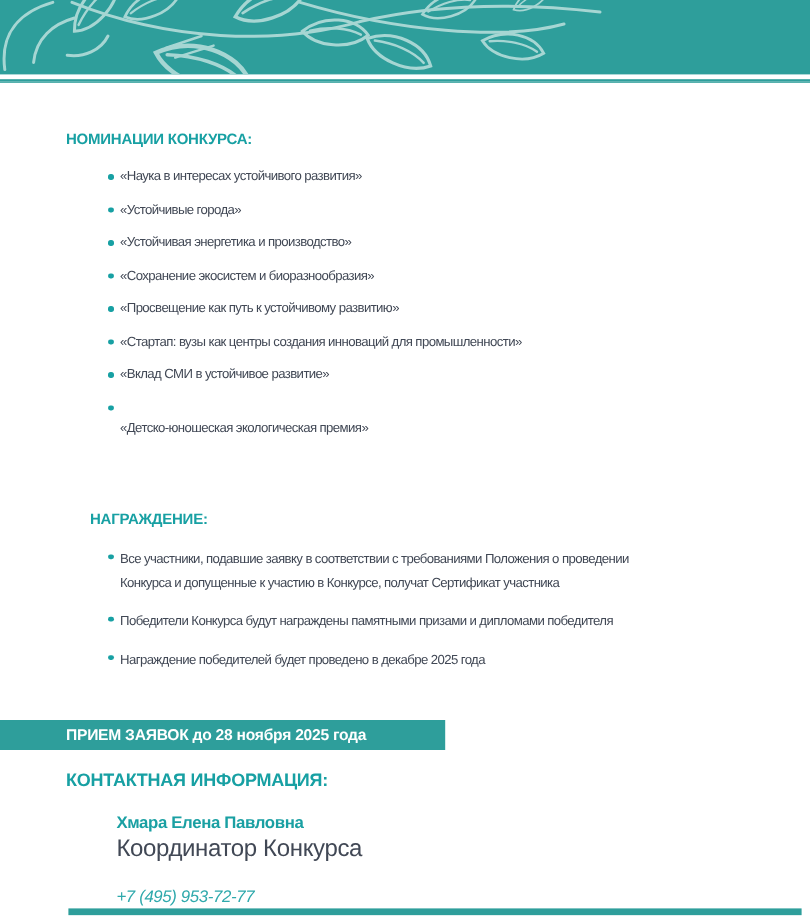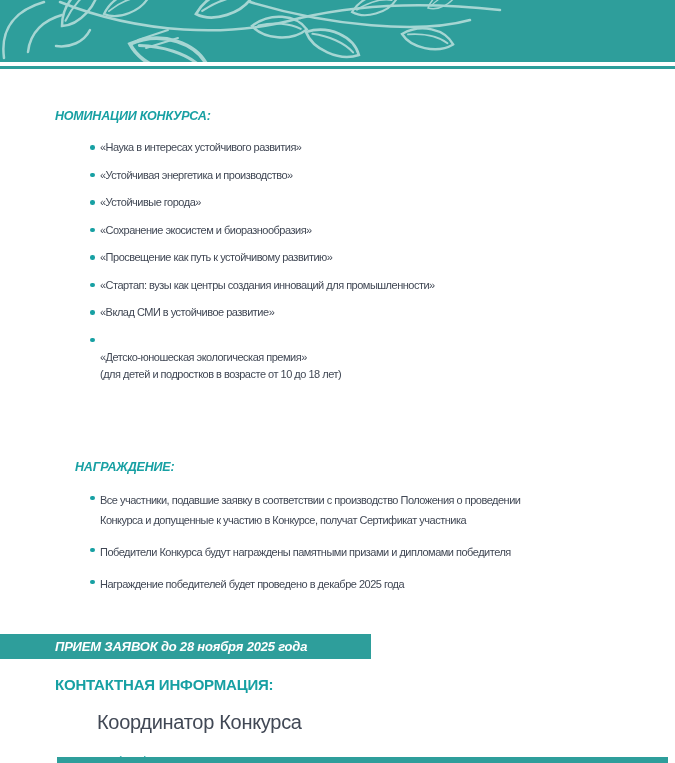--- a/index.html
+++ b/index.html
@@ -16,21 +16,20 @@
   .header-band { height:62px; width:100%; background:#2E9E9B; overflow:hidden; }
   .header-band svg { display:block; }
   .header-rule { margin-top:4px; height:1px; border-top:2px solid #2E9E9B; border-bottom:1px solid #2E9E9B; }
 
   .content { padding-left:55px; padding-right:18px; }
 
   .section-heading {
     margin-top:40px;
     font-size:12.5px; font-weight:bold; letter-spacing:-0.2px;
     color:#17A0A3;
-    font-style:italic;
   }
   .awards .section-heading { margin-top:60px;padding-left:20px; }
 
   ul.dot-list { list-style:none; margin-top:16px; }
   ul.dot-list li {
     position:relative;
     padding-left:45px;
     font-size:11px; letter-spacing:-0.5px;
     line-height:17px;
     margin-bottom:10.5px;
@@ -47,21 +46,20 @@
   .item-note { display:block; }
 
   .banner {
     margin-top:40px;
     width:371px; height:25px;
     background:#2E9E9B;
     color:#ffffff;
     font-size:13px; font-weight:bold; letter-spacing:-0.2px;
     line-height:25px;
     padding-left:55px;
-    font-style:italic;
   }
 
   .contacts-heading {
     margin-top:17px;
     padding-left:55px;
     font-size:15px; font-weight:bold; letter-spacing:-0.2px;
     color:#17A0A3;
   }
   .contact-block { margin:18px 0 0 97px; }
   .contact-name { font-size:14px; font-weight:bold; letter-spacing:-0.3px; color:#1AA0A3; }
@@ -114,48 +112,48 @@
       <path d="M138,40 L168,30 M146,48 L178,38" stroke-width="2"></path>
     </svg>
   </div>
 
   <div class="header-rule"></div>
 
   <div class="content nominations">
     <div class="section-heading">НОМИНАЦИИ КОНКУРСА:</div>
     <ul class="dot-list">
       <li>«Наука в интересах устойчивого развития»</li>
+      <li>«Устойчивые города»</li>
       <li>«Устойчивая энергетика и производство»</li>
-      <li>«Устойчивые города»</li>
       <li>«Сохранение экосистем и биоразнообразия»</li>
       <li>«Просвещение как путь к устойчивому развитию»</li>
       <li>«Стартап: вузы как центры создания инноваций для промышленности»</li>
       <li>«Вклад СМИ в устойчивое развитие»</li>
       <li>
         <span class="item-text">«Детско-юношеская экологическая премия»</span>
-        <span class="item-note">(для детей и подростков в возрасте от 10 до 18 лет)</span>
       </li>
     </ul>
   </div>
 
   <div class="content awards">
     <div class="section-heading">НАГРАЖДЕНИЕ:</div>
     <ul class="dot-list awards-list">
-      <li>Все участники, подавшие заявку в соответствии с производство Положения о проведении
+      <li>Все участники, подавшие заявку в соответствии с требованиями Положения о проведении
 Конкурса и допущенные к участию в Конкурсе, получат Сертификат участника</li>
       <li>Победители Конкурса будут награждены памятными призами и дипломами победителя</li>
       <li>Награждение победителей будет проведено в декабре 2025 года</li>
     </ul>
   </div>
 
   <div class="banner">ПРИЕМ ЗАЯВОК до 28 ноября 2025 года</div>
 
   <div class="contacts-heading">КОНТАКТНАЯ ИНФОРМАЦИЯ:</div>
 
   <div class="contact-block">
+    <div class="contact-name">Хмара Елена Павловна</div>
     <div class="contact-role">Координатор Конкурса</div>
     <div class="contact-links">
       <a href="#" class="contact-phone">+7 (495) 953-72-77</a>
 
     </div>
   </div>
 
   <div class="bottom-bar"></div>
 
 </div>

